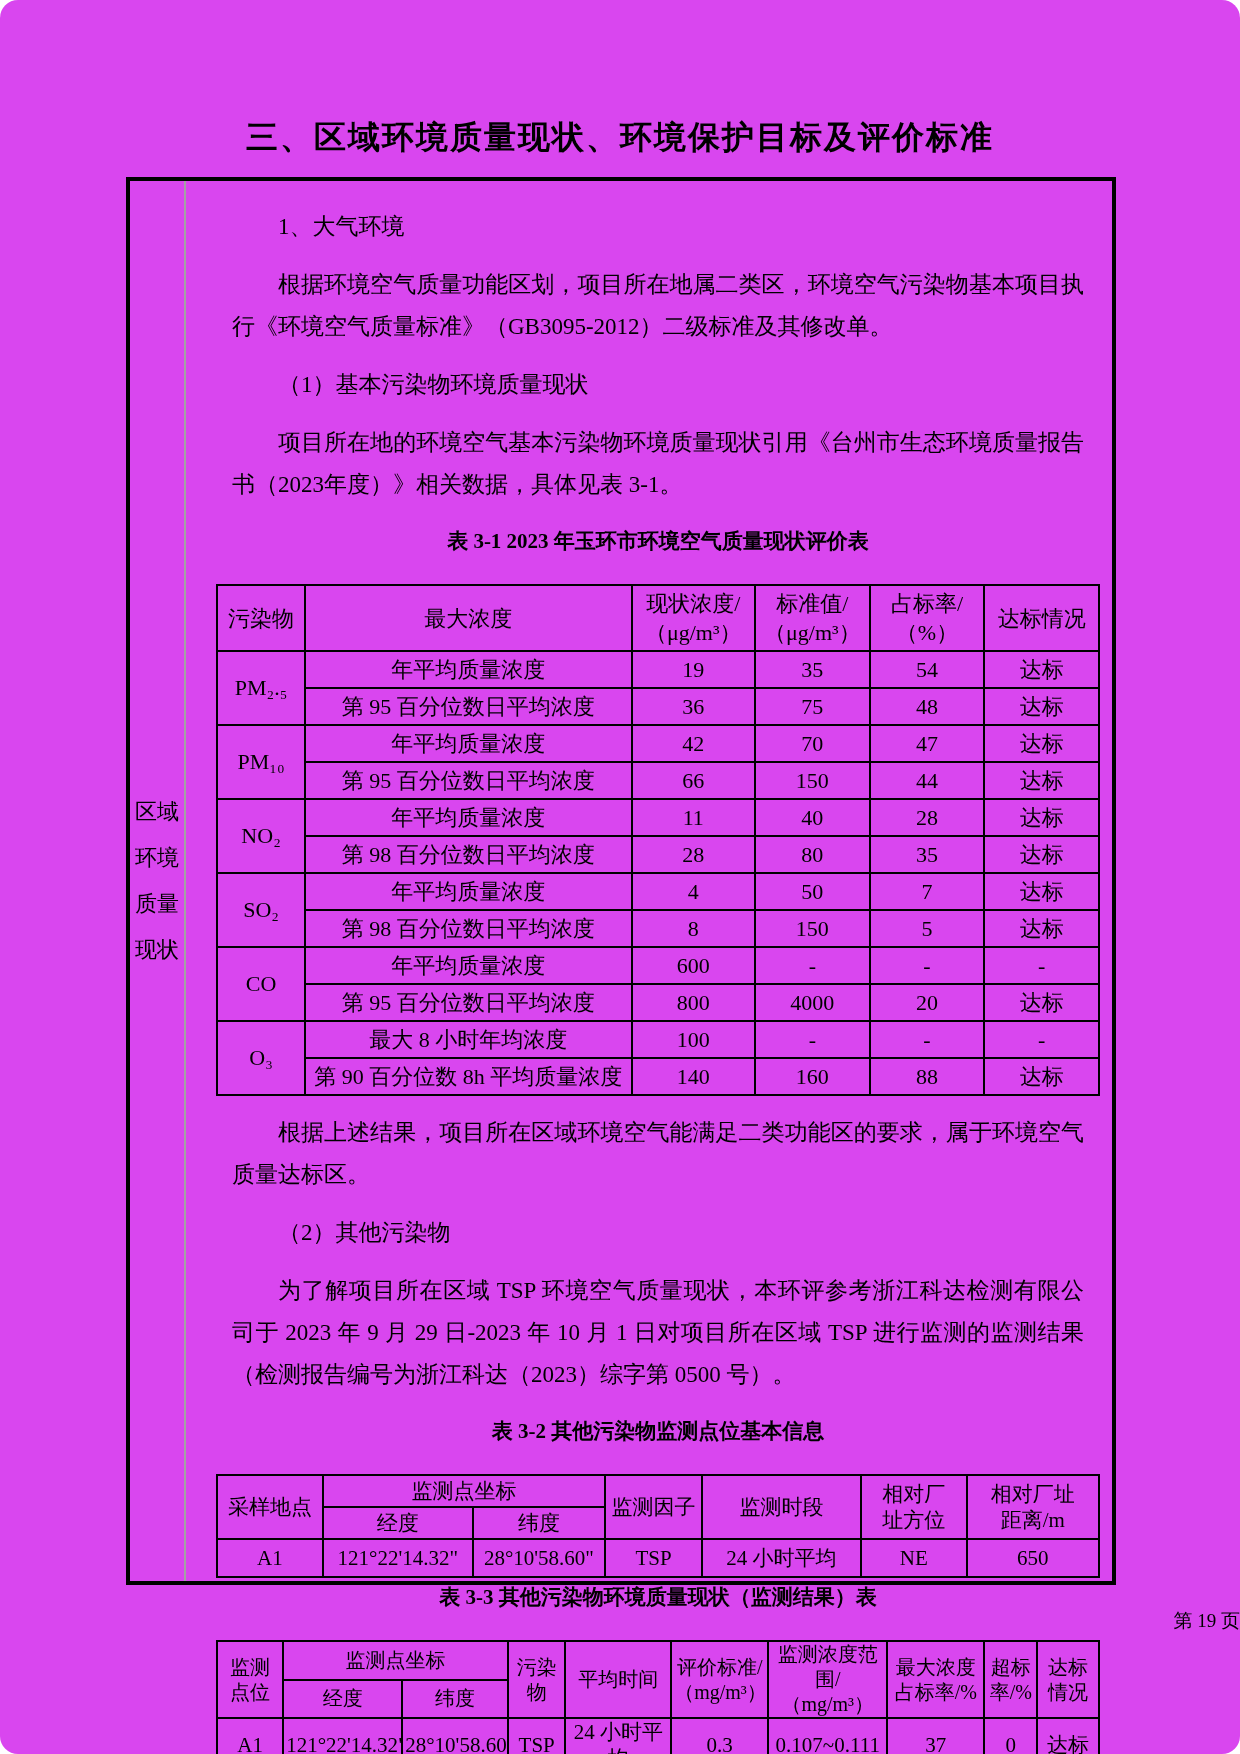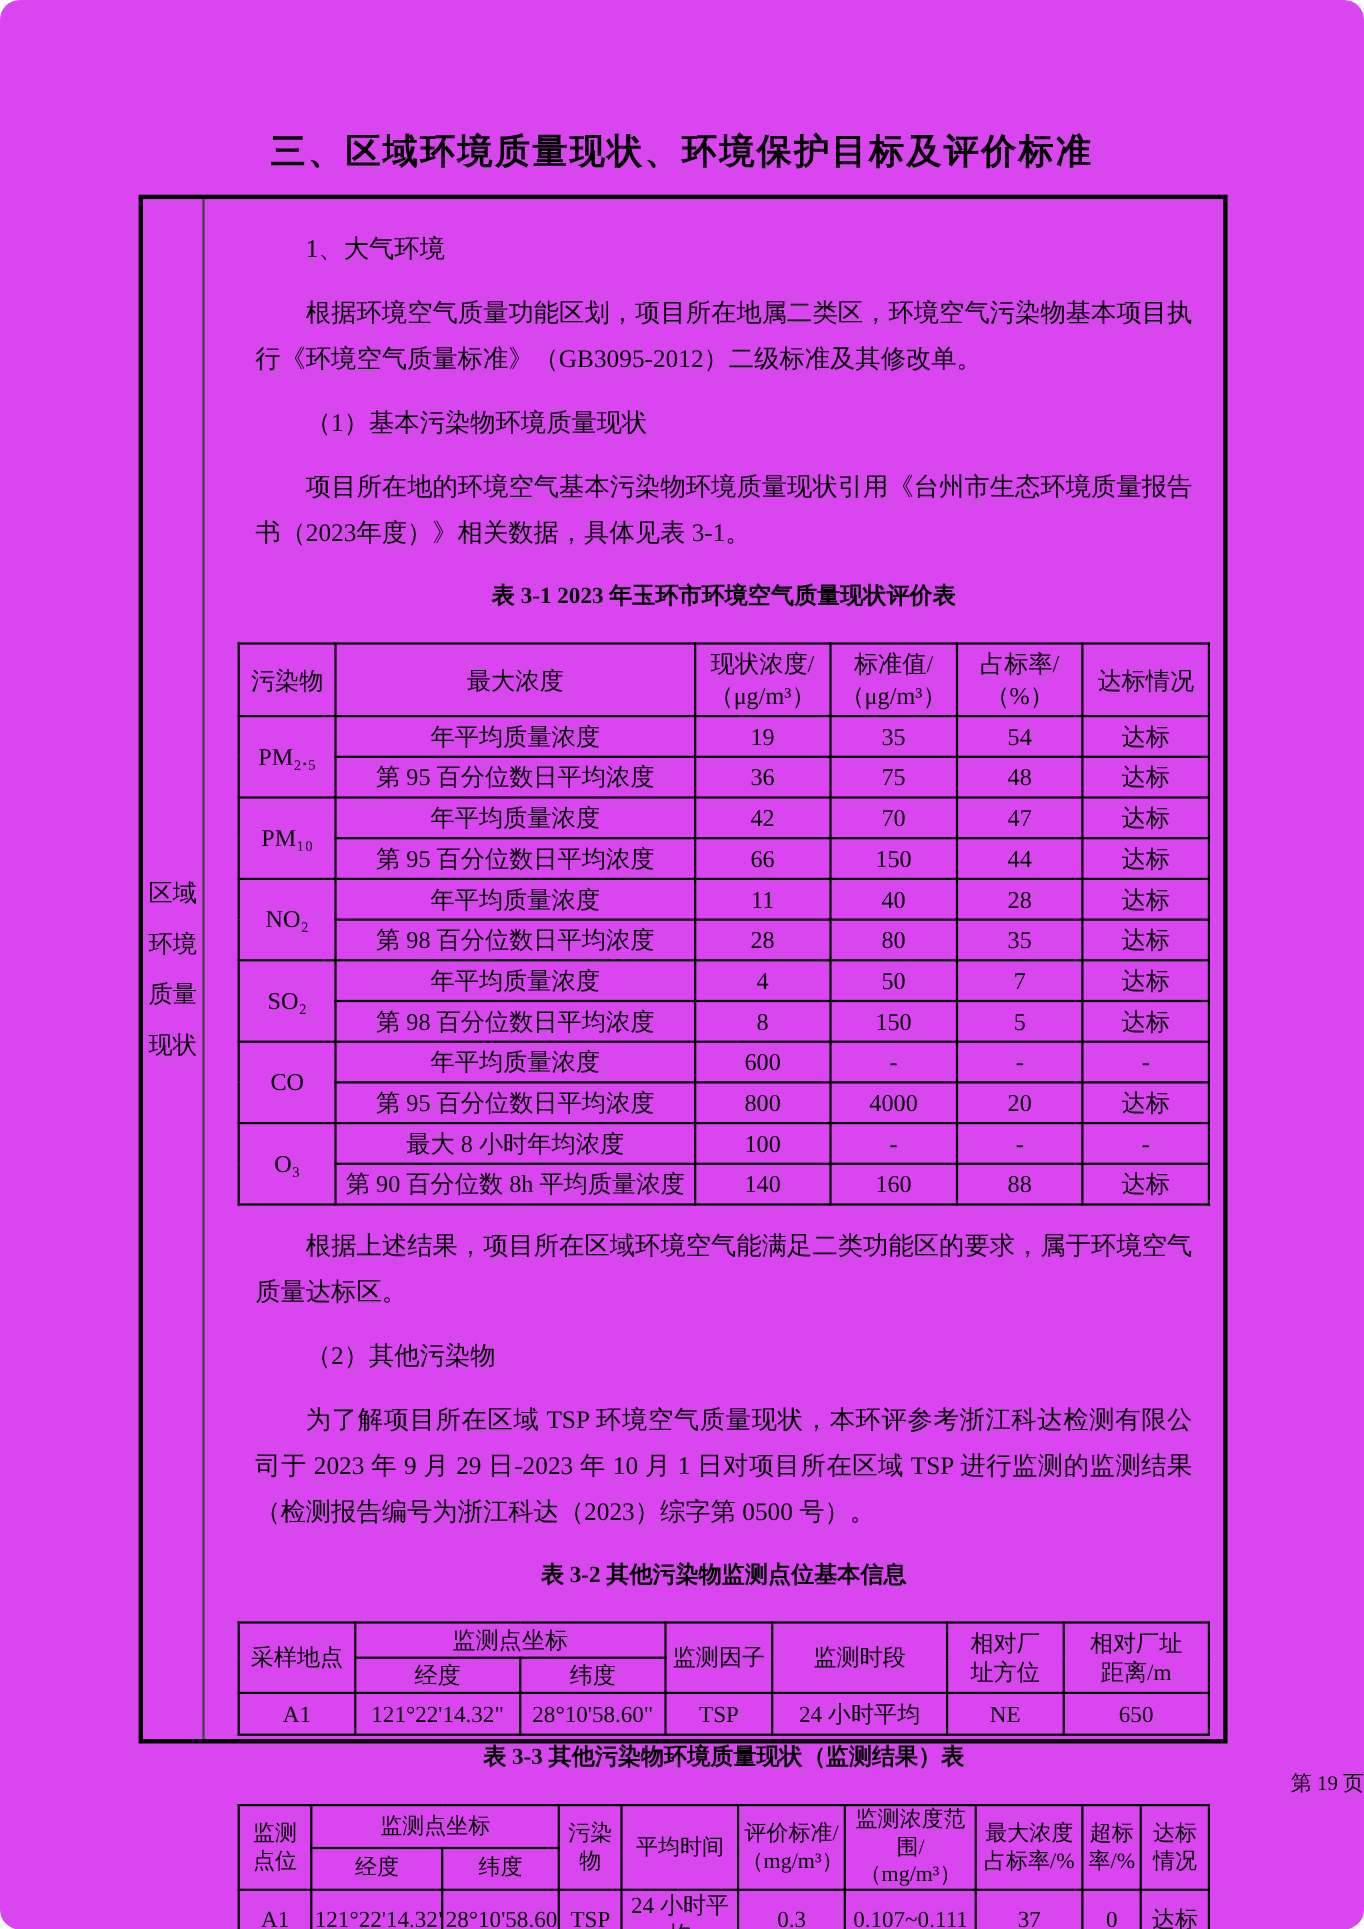--- a/index.html
+++ b/index.html
@@ -12,21 +12,21 @@
   .doc-title {
     position:absolute; top:116px; left:0; width:100%;
     text-align:center; font-size:32px; font-weight:bold; margin:0;
     font-family:"Liberation Sans","DejaVu Sans",sans-serif; letter-spacing:2px;
   }
   .frame {
     position:absolute; left:126px; top:177px; width:990px; height:1408px;
     border:4px solid #000; box-sizing:border-box; display:flex;
   }
   .sidebar {
-    flex:none; width:54px; border-right:2px solid #404040;
+    flex:none; width:54px; border-right:2px solid #a3a3a3;
     display:flex; align-items:center; justify-content:center;
   }
   .sidebar-label {
     white-space:pre-line; text-align:center;
     font-size:22px; line-height:46px;
   }
   .main {
     flex:1; box-sizing:border-box; padding:9px 12px 0 30px;
     font-size:23px; line-height:42px;
   }

